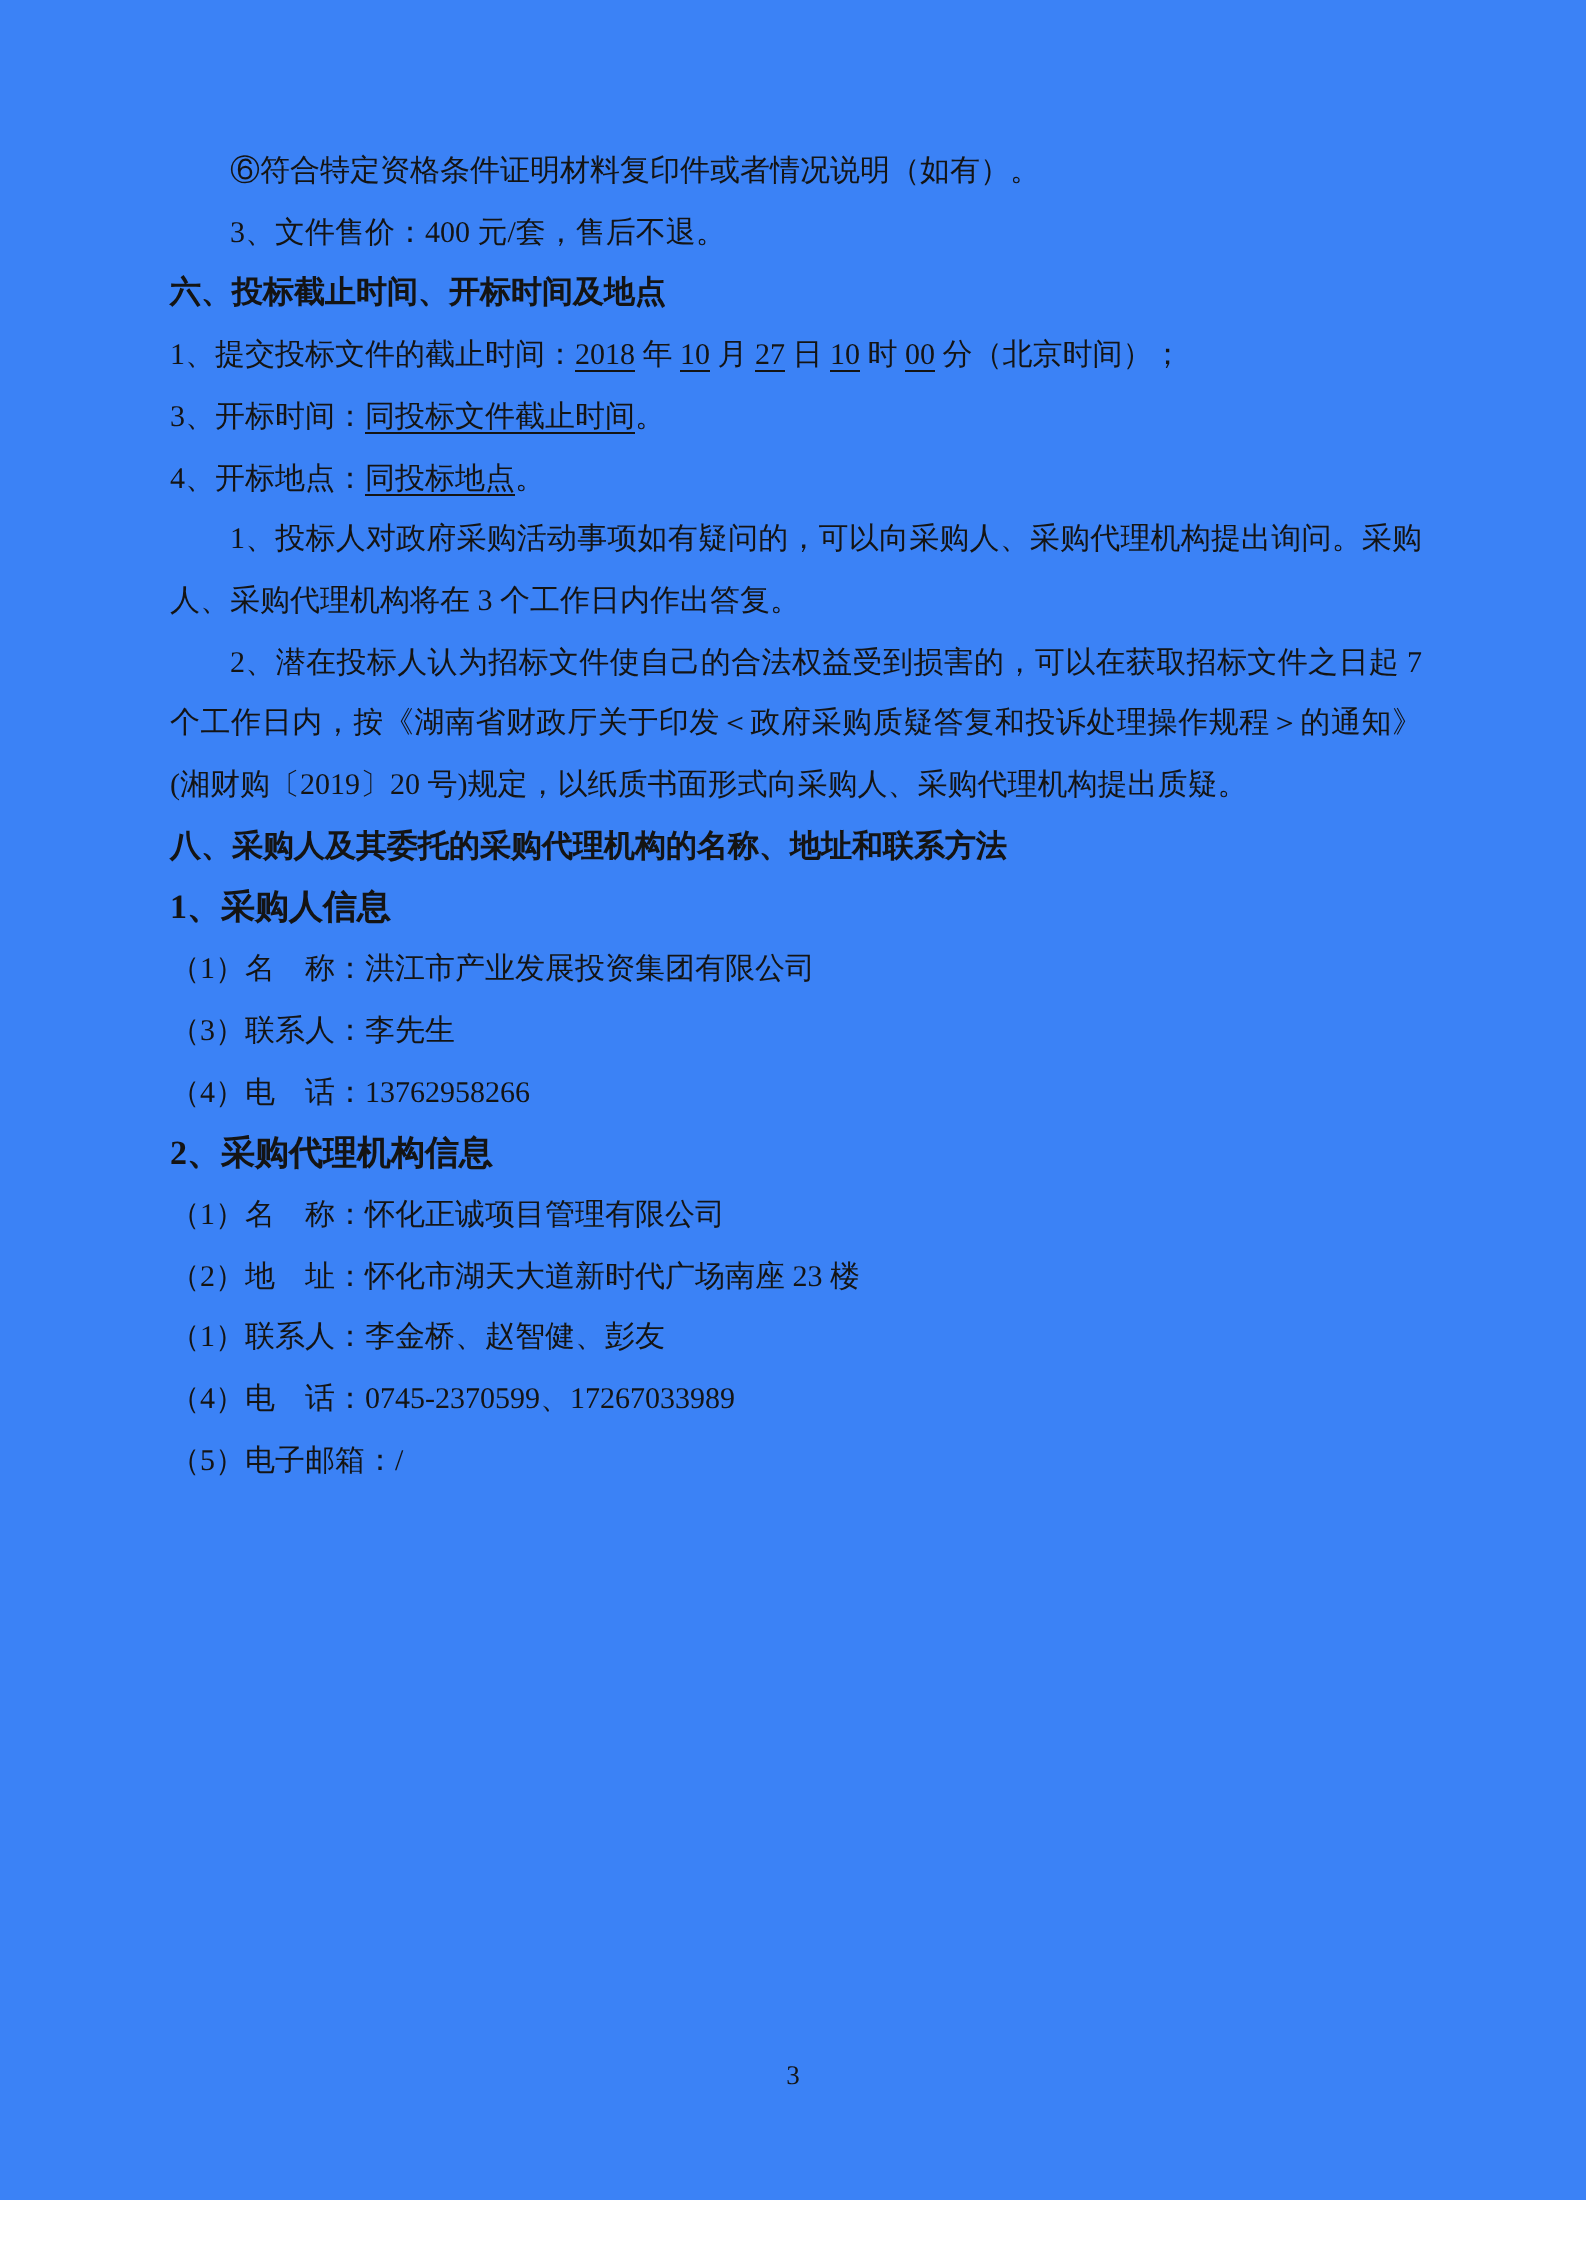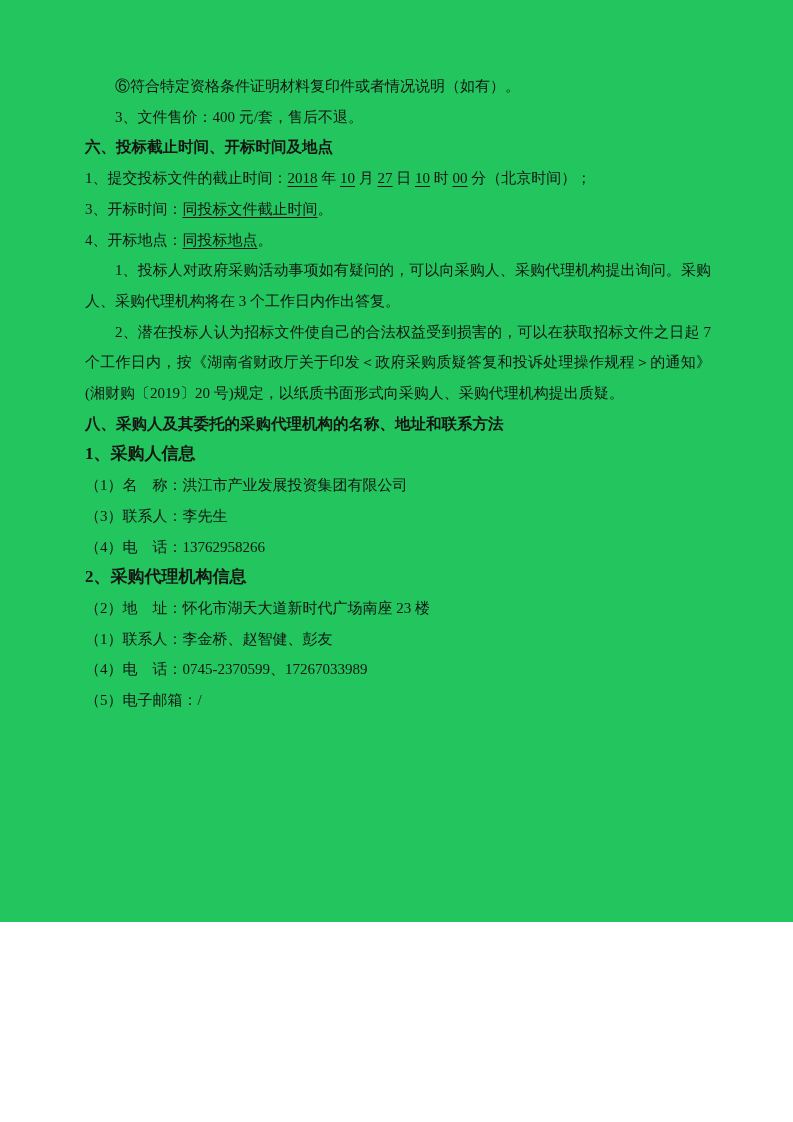--- a/index.html
+++ b/index.html
@@ -3,22 +3,22 @@
 <meta charset="utf-8">
 <style>
   html, body {
     margin: 0;
     padding: 0;
     background: #ffffff;
   }
   .page {
     position: relative;
     width: 793px;
-    height: 922px;
-    background: #22c55e;
+    height: 1100px;
+    background: #3b82f6;
     overflow: hidden;
     font-family: "Liberation Serif", "DejaVu Serif", serif;
     color: #141414;
   }
   .doc-body {
     position: absolute;
     left: 85px;
     right: 82px;
     top: 71px;
   }
@@ -68,20 +68,21 @@
       <div class="line body"><span>3、开标时间：</span><span class="u">同投标文件截止时间</span><span>。</span></div>
       <div class="line body"><span>4、开标地点：</span><span class="u">同投标地点</span><span>。</span></div>
       <div class="line paragraph"><span>1、投标人对政府采购活动事项如有疑问的，可以向采购人、采购代理机构提出询问。采购人、采购代理机构将在 3 个工作日内作出答复。</span></div>
       <div class="line paragraph"><span>2、潜在投标人认为招标文件使自己的合法权益受到损害的，可以在获取招标文件之日起 7 个工作日内，按《湖南省财政厅关于印发＜政府采购质疑答复和投诉处理操作规程＞的通知》(湘财购〔2019〕20 号)规定，以纸质书面形式向采购人、采购代理机构提出质疑。</span></div>
       <div class="line heading"><span>八、采购人及其委托的采购代理机构的名称、地址和联系方法</span></div>
       <div class="line subheading"><span>1、采购人信息</span></div>
       <div class="line body"><span>（1）名　称：洪江市产业发展投资集团有限公司</span></div>
       <div class="line body"><span>（3）联系人：李先生</span></div>
       <div class="line body"><span>（4）电　话：13762958266</span></div>
       <div class="line subheading"><span>2、采购代理机构信息</span></div>
+      <div class="line body"><span>（1）名　称：怀化正诚项目管理有限公司</span></div>
       <div class="line body"><span>（2）地　址：怀化市湖天大道新时代广场南座 23 楼</span></div>
       <div class="line body"><span>（1）联系人：李金桥、赵智健、彭友</span></div>
       <div class="line body"><span>（4）电　话：0745-2370599、17267033989</span></div>
       <div class="line body"><span>（5）电子邮箱：/</span></div>
     </div>
   <div class="footer">
     <span>3</span>
   </div>
 </div>
 

